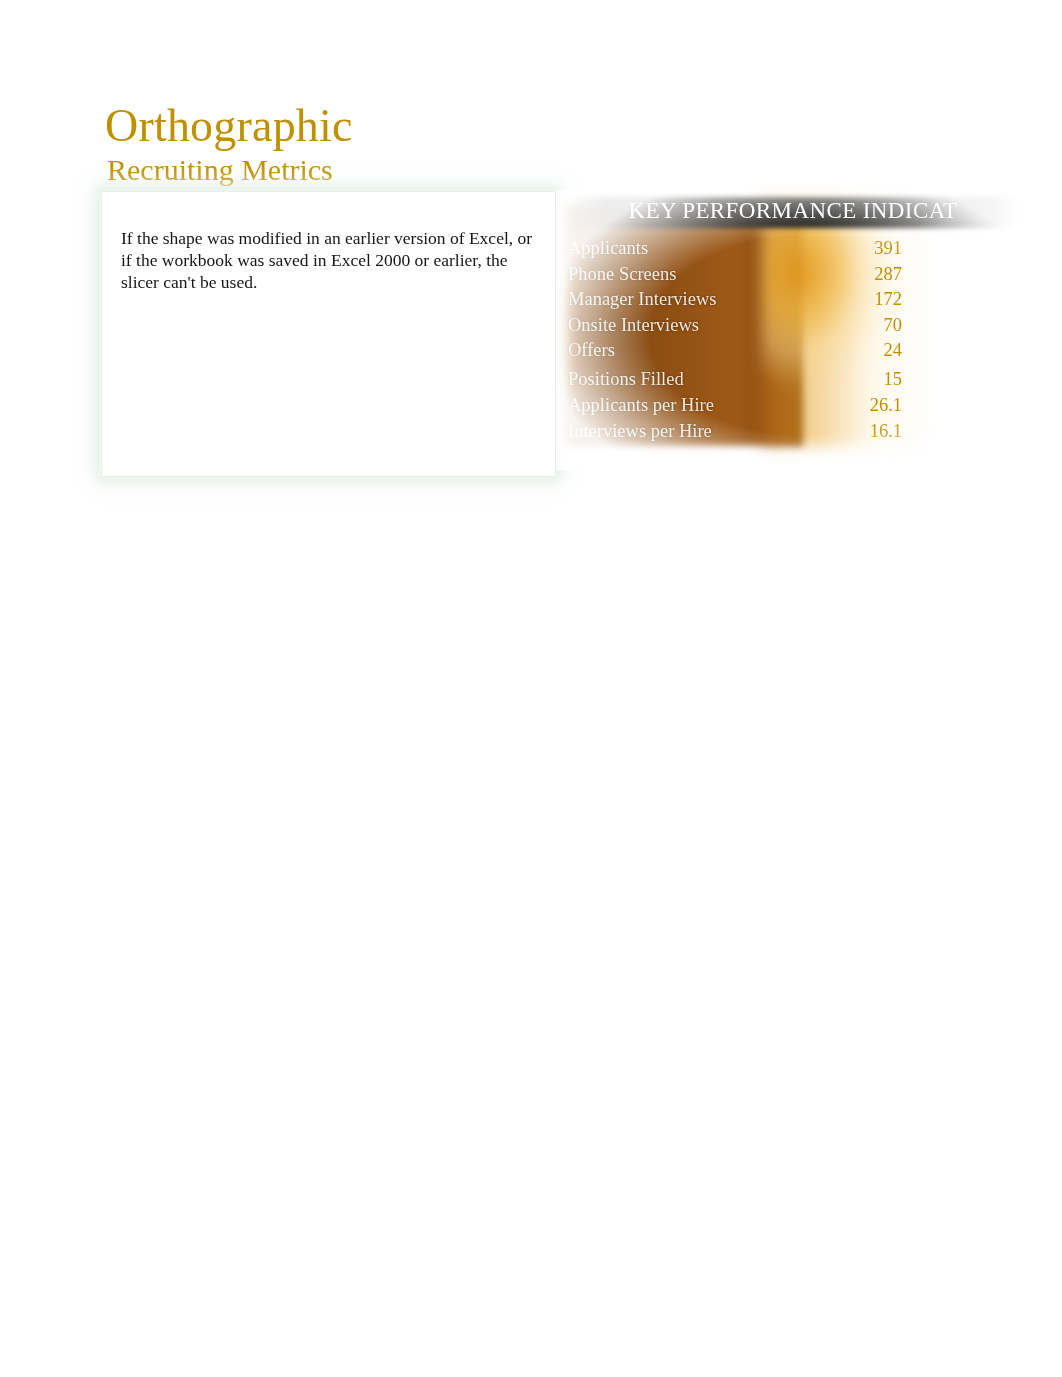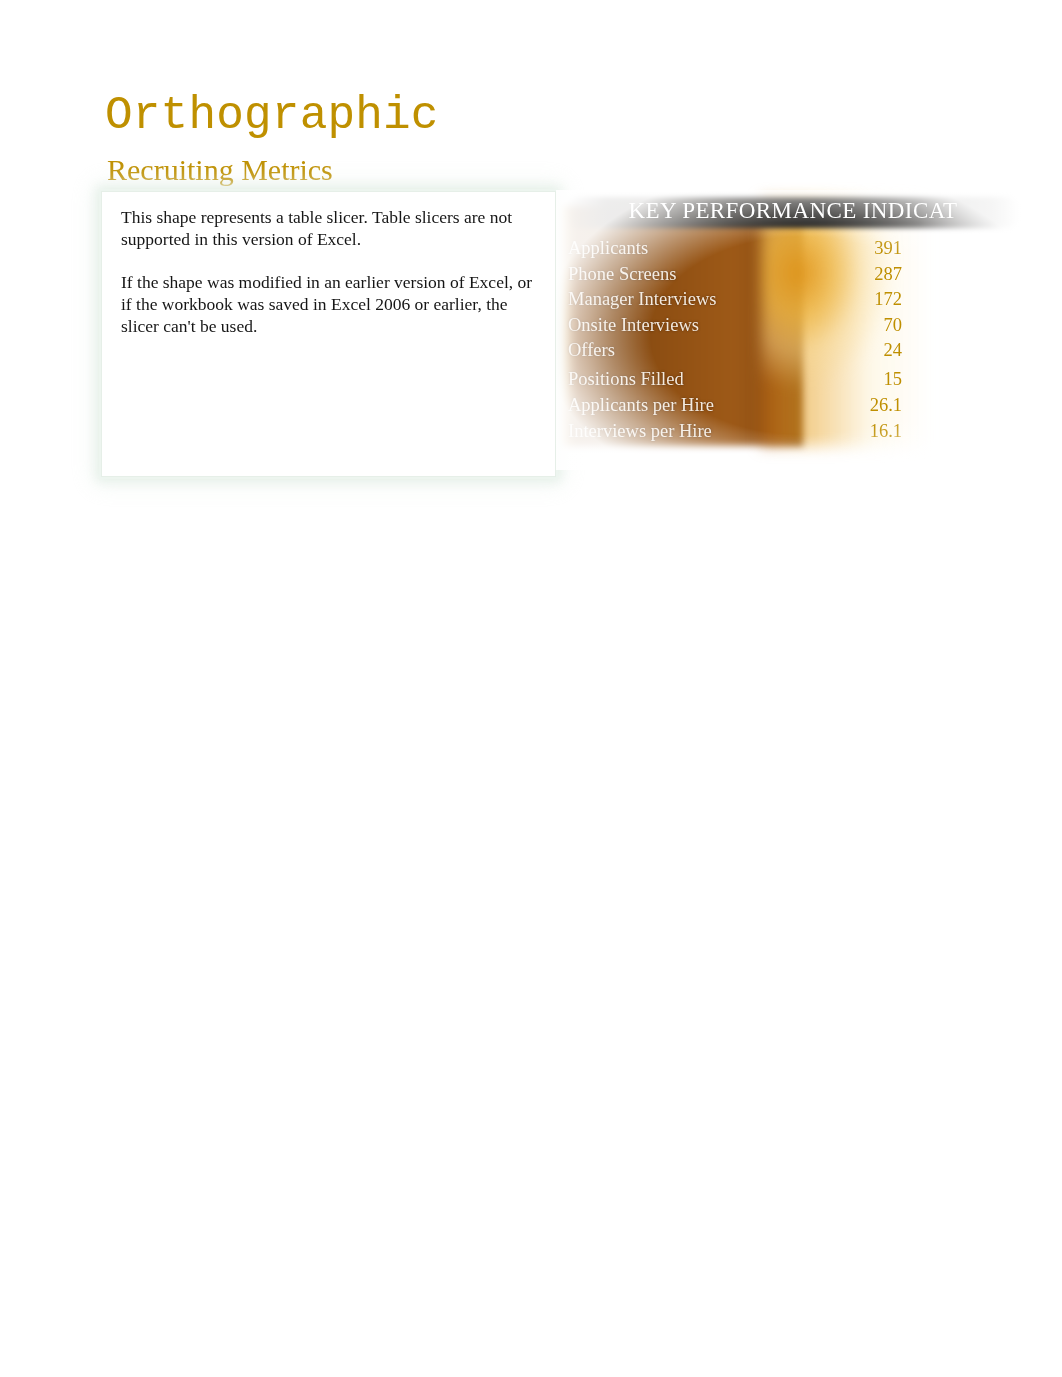--- a/index.html
+++ b/index.html
@@ -12,27 +12,26 @@
     height: 1377px;
     position: relative;
     font-family: "Liberation Serif", "DejaVu Serif", serif;
     overflow: hidden;
   }
 
   
   #page-title {
     position: absolute;
     left: 105px;
-    top: 87px;
+    top: 97px;
     font-size: 46px;
     line-height: 58px;
     color: #bf9000;
     letter-spacing: 0.2px;
     white-space: nowrap;
-    font-family: Liberation Mono, monospace;
   }
   #page-subtitle {
     position: absolute;
     left: 107px;
     top: 155px;
     font-size: 30px;
     line-height: 30px;
     color: #bf9000;
     white-space: nowrap;
   }
@@ -192,22 +191,21 @@
 </style>
 </head>
 <body>
 
 <div id="page-title">Orthographic</div>
 
 <div id="page-subtitle">Recruiting Metrics</div>
 
 <div id="slicer-box">
   <div id="slicer-text">
-    <p>This shape represents a table slicer. Table slicers are not supported in this version of Excel.</p>
-    <p class="gap">If the shape was modified in an earlier version of Excel, or if the workbook was saved in Excel 2006 or earlier, the slicer can't be used.</p>
+    <p class="gap">If the shape was modified in an earlier version of Excel, or if the workbook was saved in Excel 2000 or earlier, the slicer can't be used.</p>
   </div>
 </div>
 
 <div id="kpi-panel">
 
   <div id="kpi-plate"></div>
   <div id="kpi-glow"></div>
 
   <div id="kpi-header-band"></div>
   <div id="kpi-header-text">KEY PERFORMANCE INDICAT</div>

